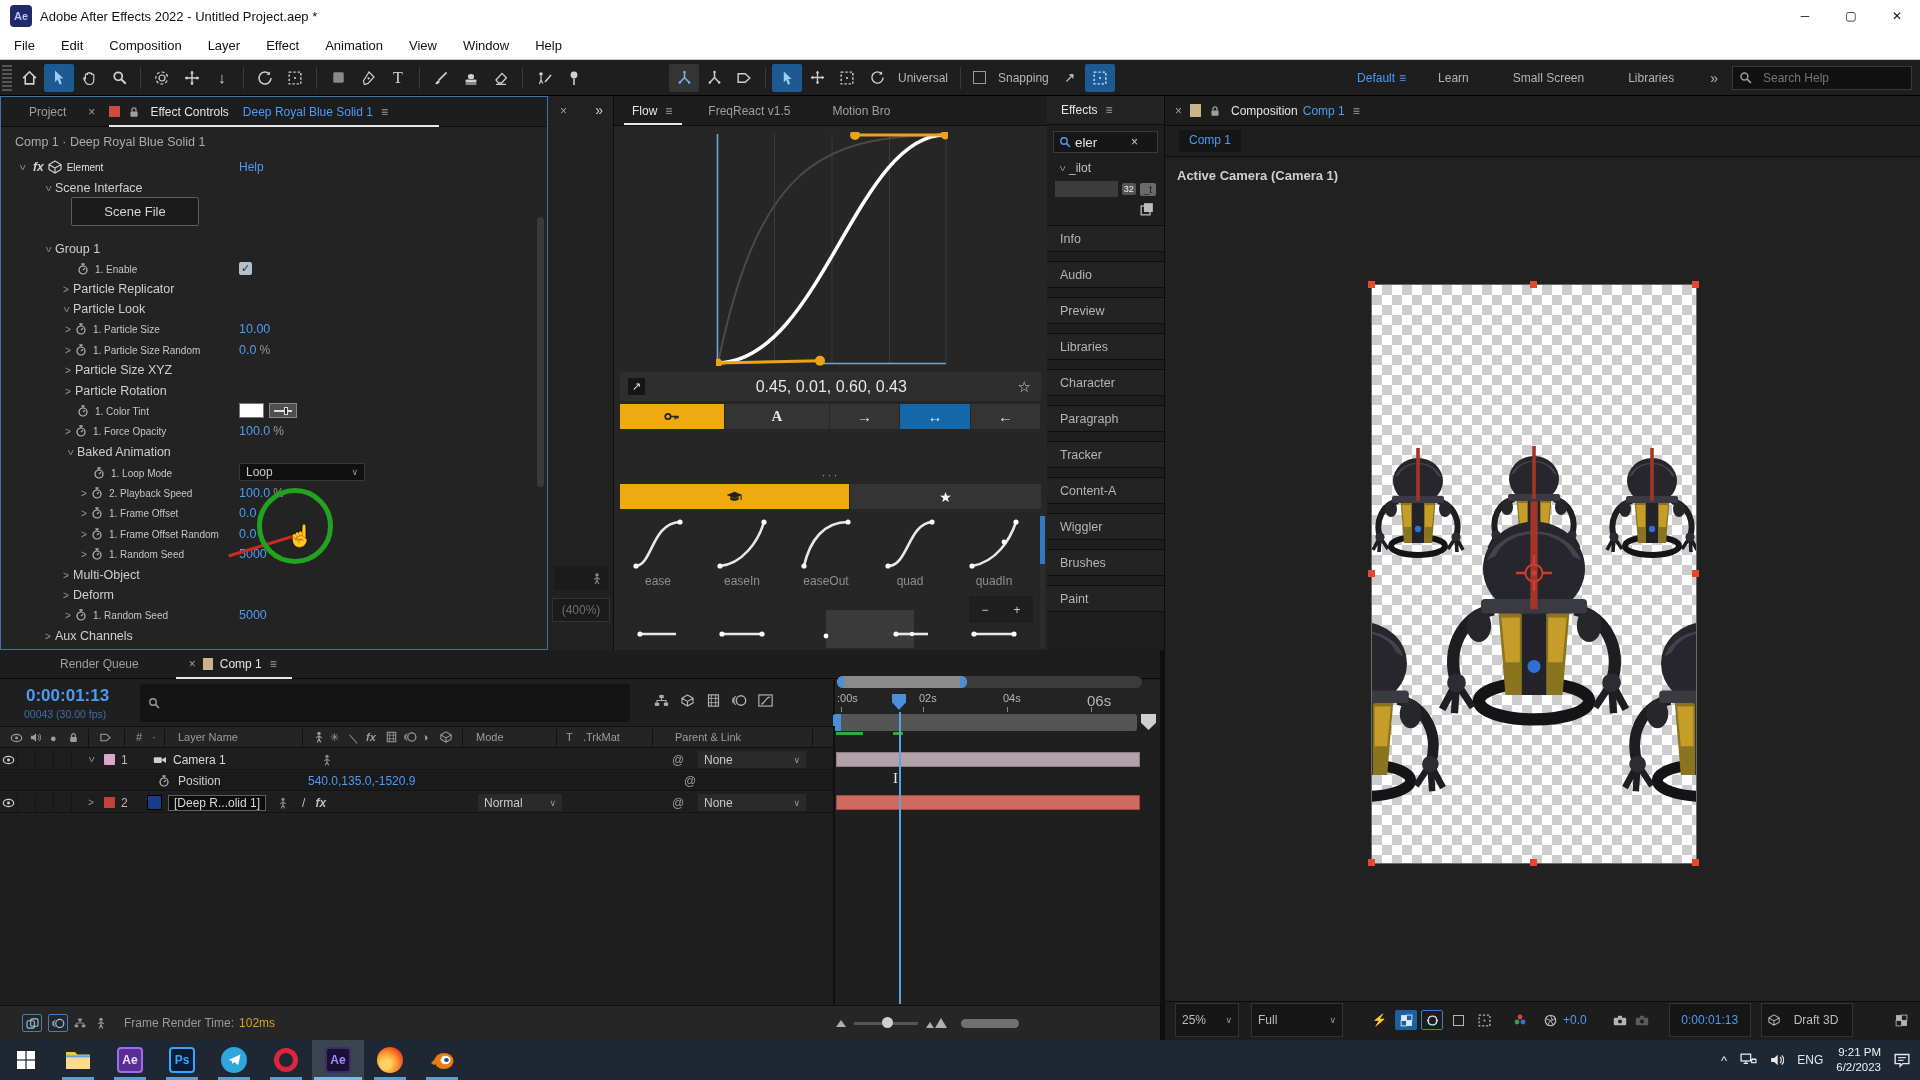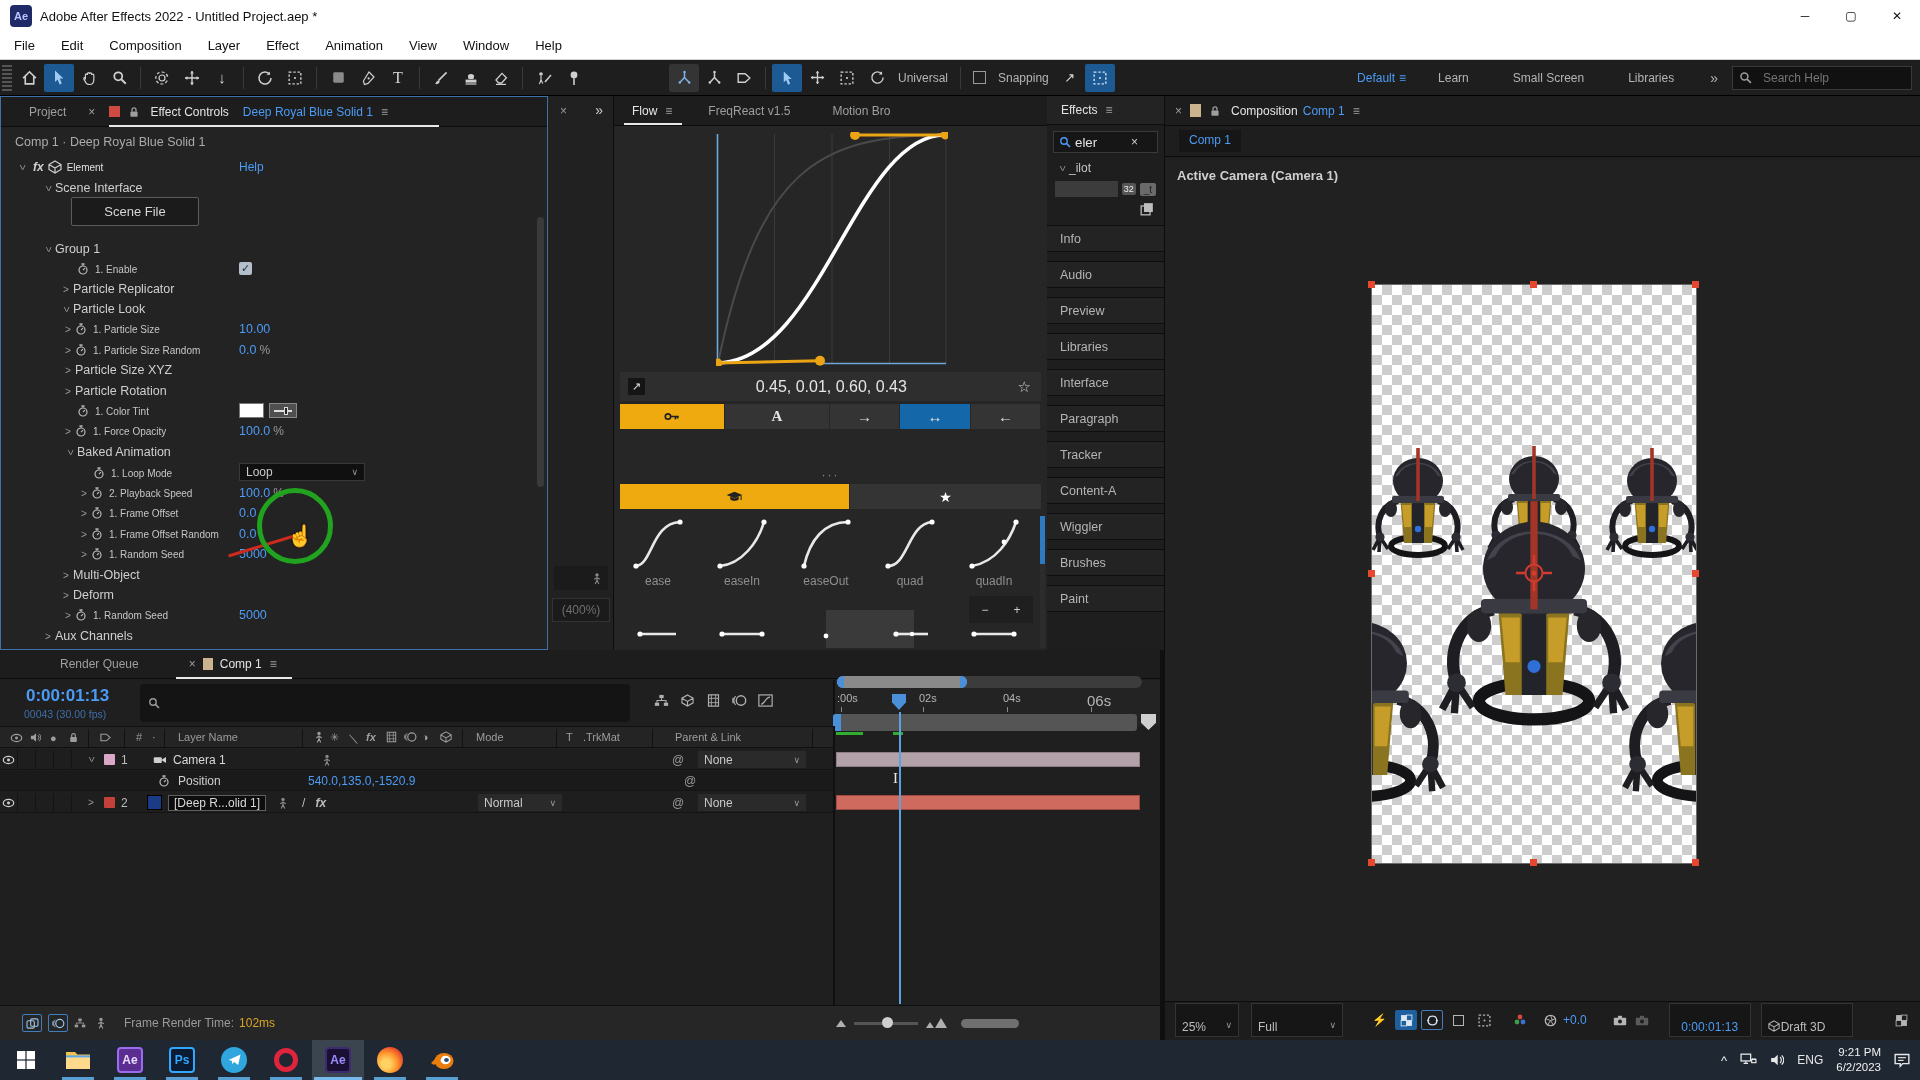--- a/index.html
+++ b/index.html
@@ -70,21 +70,21 @@
 
 #comp{left:1165px;top:96px;width:755px;height:944px;background:#1e1e1e}
 #viewport{position:absolute;left:0;top:62px;width:755px;height:843px;background:#212121;overflow:hidden}
 #compframe{position:absolute;left:207px;top:127px;width:324px;height:578px;overflow:hidden;
 background-color:#fff;
 background-image:linear-gradient(45deg,#cdcdcd 25%,transparent 25%,transparent 75%,#cdcdcd 75%),
 linear-gradient(45deg,#cdcdcd 25%,transparent 25%,transparent 75%,#cdcdcd 75%);
 background-size:20px 20px;background-position:0 0,10px 10px;outline:1px solid #6a6a6a}
 .hd{position:absolute;width:7px;height:7px;background:#e8472f;z-index:5}
 #compbottom{position:absolute;left:0;bottom:2px;width:755px;height:37px;background:#1d1d1d;border-top:1px solid #0c0c0c;display:flex;align-items:center}
-.cbox{background:#161616;border:1px solid #333;height:23px;display:flex;align-items:flex-start;justify-content:space-between;padding:16px 6px;color:#bdbdbd}
+.cbox{background:#161616;border:1px solid #333;height:23px;display:flex;align-items:center;justify-content:space-between;padding:16px 6px;color:#bdbdbd}
 .cico{width:22px;height:20px;display:flex;align-items:center;justify-content:center;color:#b5b5b5}
 
 #tl{left:0;top:650px;width:1160px;height:390px;background:#1f1f1f}
 #tl-tabs{height:29px;background:#1d1d1d;border-bottom:1px solid #0c0c0c;display:flex;align-items:center}
 #tc-big{position:absolute;left:26px;top:36px;color:#4c9bf5;font-size:17px;font-weight:bold}
 #tc-sub{position:absolute;left:24px;top:58px;color:#3d6ea8;font-size:10.5px}
 #tl-search{position:absolute;left:140px;top:34px;width:490px;height:38px;background:#141414;border-radius:4px;display:flex;align-items:center;padding:0 8px}
 #tl-search input{background:transparent;border:0;outline:0;width:430px;color:#ccc;margin-left:4px;font-family:"Liberation Sans",sans-serif}
 .tlico{width:26px;display:flex;justify-content:center;color:#b0b0b0}
 #tl-headers{position:absolute;left:0;top:76px;width:833px;height:22px;background:#242424;border-top:1px solid #101010;border-bottom:1px solid #101010;color:#9d9d9d;font-size:11px}
@@ -886,21 +886,21 @@
     <div class="sidetab">
         <span>Audio</span>
       </div>
     <div class="sidetab">
         <span>Preview</span>
       </div>
     <div class="sidetab">
         <span>Libraries</span>
       </div>
     <div class="sidetab">
-        <span>Interface</span>
+        <span>Character</span>
       </div>
     <div class="sidetab">
         <span>Paragraph</span>
       </div>
     <div class="sidetab">
         <span>Tracker</span>
       </div>
     <div class="sidetab">
         <span>Content-A</span>
       </div>
@@ -1011,21 +1011,21 @@
         </svg>
       </div>
     <div class="cico" style="opacity:.4">
         <svg width="14" height="11">
           <use href="#i-photo"></use>
         </svg>
       </div>
     <div class="cbox" style="width:82px;margin-left:16px;justify-content:center">
       <span class="bluetxt">0:00:01:13</span>
     </div>
-    <div class="cbox" style="width:92px;margin-left:10px;justify-content:flex-start;gap:1px">
+    <div class="cbox" style="width:92px;margin-left:10px;justify-content:flex-start;gap:14px">
       <svg width="12" height="12" style="color:#b5b5b5">
           <use href="#i-cube"></use>
         </svg>
       <span>Draft 3D</span>
     </div>
     <div class="cico" style="position:absolute;right:8px">
         <svg width="13" height="13">
           <use href="#i-checker"></use>
         </svg>
       </div>

